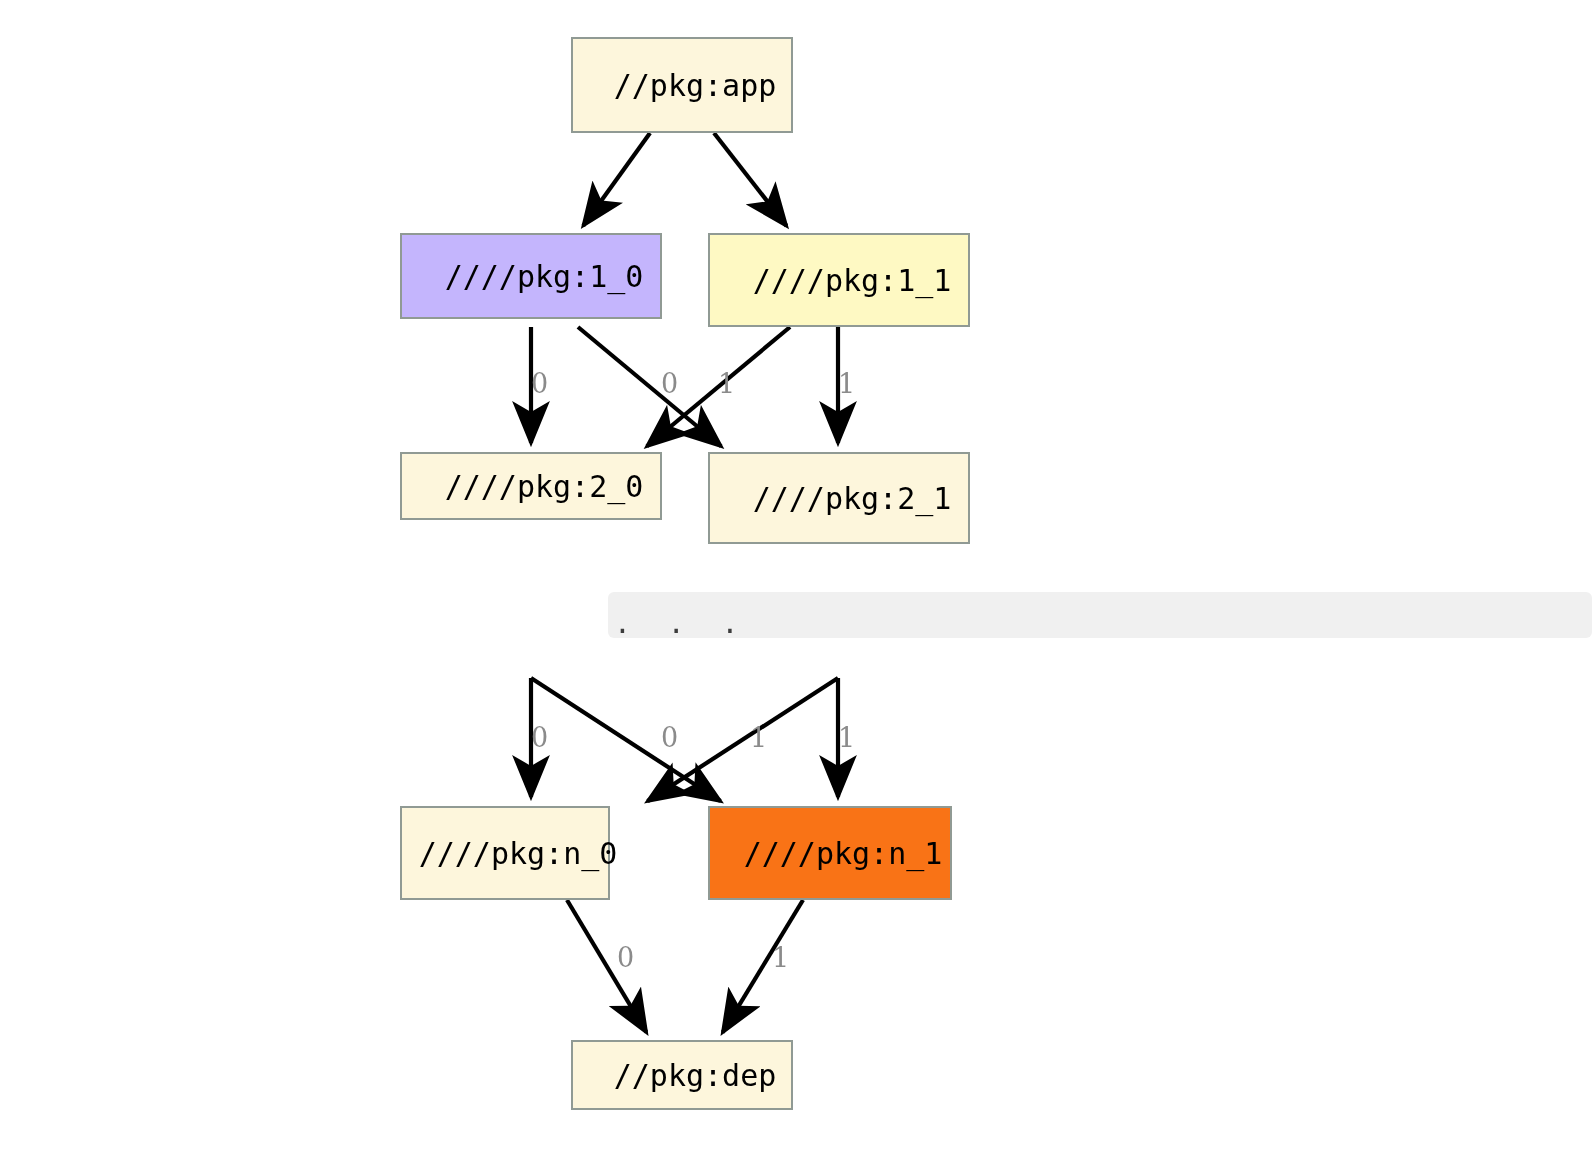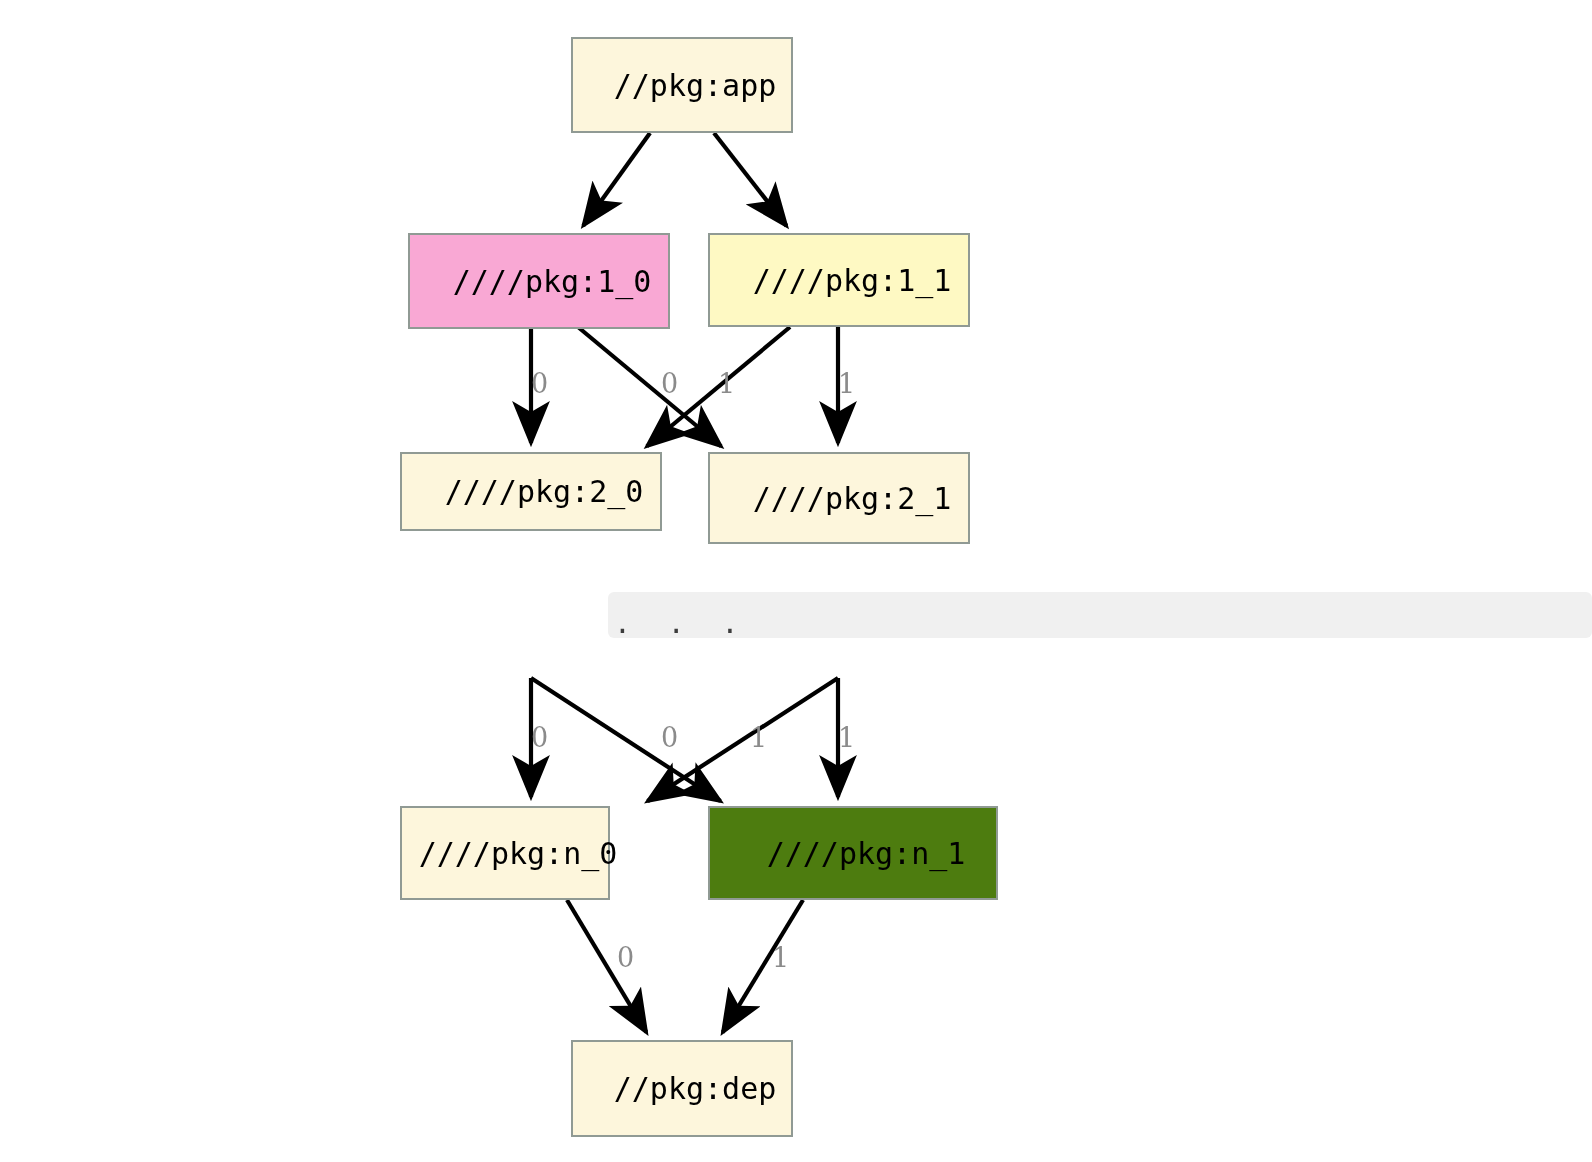--- a/index.html
+++ b/index.html
@@ -94,39 +94,39 @@
         <line x1="838" y1="678" x2="838" y2="797" stroke="#000000" stroke-width="4.2" marker-end="url(#arrowhead)"></line>
         <line x1="567" y1="900" x2="646.3695382011523" y2="1032.282563668587" stroke="#000000" stroke-width="4.2" marker-end="url(#arrowhead)"></line>
         <line x1="803" y1="900" x2="722.6708032081759" y2="1032.3069123630044" stroke="#000000" stroke-width="4.2" marker-end="url(#arrowhead)"></line>
       </g>
   </svg>
 
   <div id="nodes-group">
       <div class="node-box" style="left: 571px; top: 37px; width: 222px; height: 96px; background: rgb(253, 246, 220); border-color: rgb(144, 154, 148);">
         <span>//pkg:app</span>
       </div>
-      <div class="node-box" style="left: 400px; top: 233px; width: 262px; height: 96px; background: #f9a8d4; border-color: rgb(144, 154, 148); margin-left: 8px;">
+      <div class="node-box" style="left: 400px; top: 233px; width: 262px; height: 86px; background: #c4b5fd; border-color: rgb(144, 154, 148);">
         <span>////pkg:1_0</span>
       </div>
       <div class="node-box" style="left: 708px; top: 233px; width: 262px; height: 94px; background: #fef9c3; border-color: rgb(144, 154, 148);">
         <span>////pkg:1_1</span>
       </div>
-      <div class="node-box" style="left: 400px; top: 452px; width: 262px; height: 79px; background: rgb(253, 246, 220); border-color: rgb(144, 154, 148); text-align: right;">
+      <div class="node-box" style="left: 400px; top: 452px; width: 262px; height: 68px; background: rgb(253, 246, 220); border-color: rgb(144, 154, 148); text-align: right;">
         <span>////pkg:2_0</span>
       </div>
       <div class="node-box" style="left: 708px; top: 452px; width: 262px; height: 92px; background: rgb(253, 246, 220); border-color: rgb(144, 154, 148);">
         <span>////pkg:2_1</span>
       </div>
       <div class="node-box" style="left: 400px; top: 806px; width: 210px; height: 94px; background: rgb(253, 246, 220); border-color: rgb(144, 154, 148);">
         <span>////pkg:n_0</span>
       </div>
-      <div class="node-box" style="left: 708px; top: 806px; width: 290px; height: 94px; background: #4d7c0f; border-color: rgb(144, 154, 148);">
+      <div class="node-box" style="left: 708px; top: 806px; width: 244px; height: 94px; background: #f97316; border-color: rgb(144, 154, 148);">
         <span>////pkg:n_1</span>
       </div>
-      <div class="node-box" style="left: 571px; top: 1040px; width: 222px; height: 97px; background: rgb(253, 246, 220); border-color: rgb(144, 154, 148);">
+      <div class="node-box" style="left: 571px; top: 1040px; width: 222px; height: 70px; background: rgb(253, 246, 220); border-color: rgb(144, 154, 148);">
         <span>//pkg:dep</span>
       </div>
     </div>
 
   <div class="ellipsis-band" id="ellipsis-band" style="left: 608px; top: 592px; width: 984px; height: 46px; background: rgb(240, 240, 240);">
     <span class="dots">. . .</span>
   </div>
 
   <div id="edge-labels-group">
       <div class="edge-label" style="left: 531px; top: 368px; color: rgb(139, 139, 139);">0</div>

